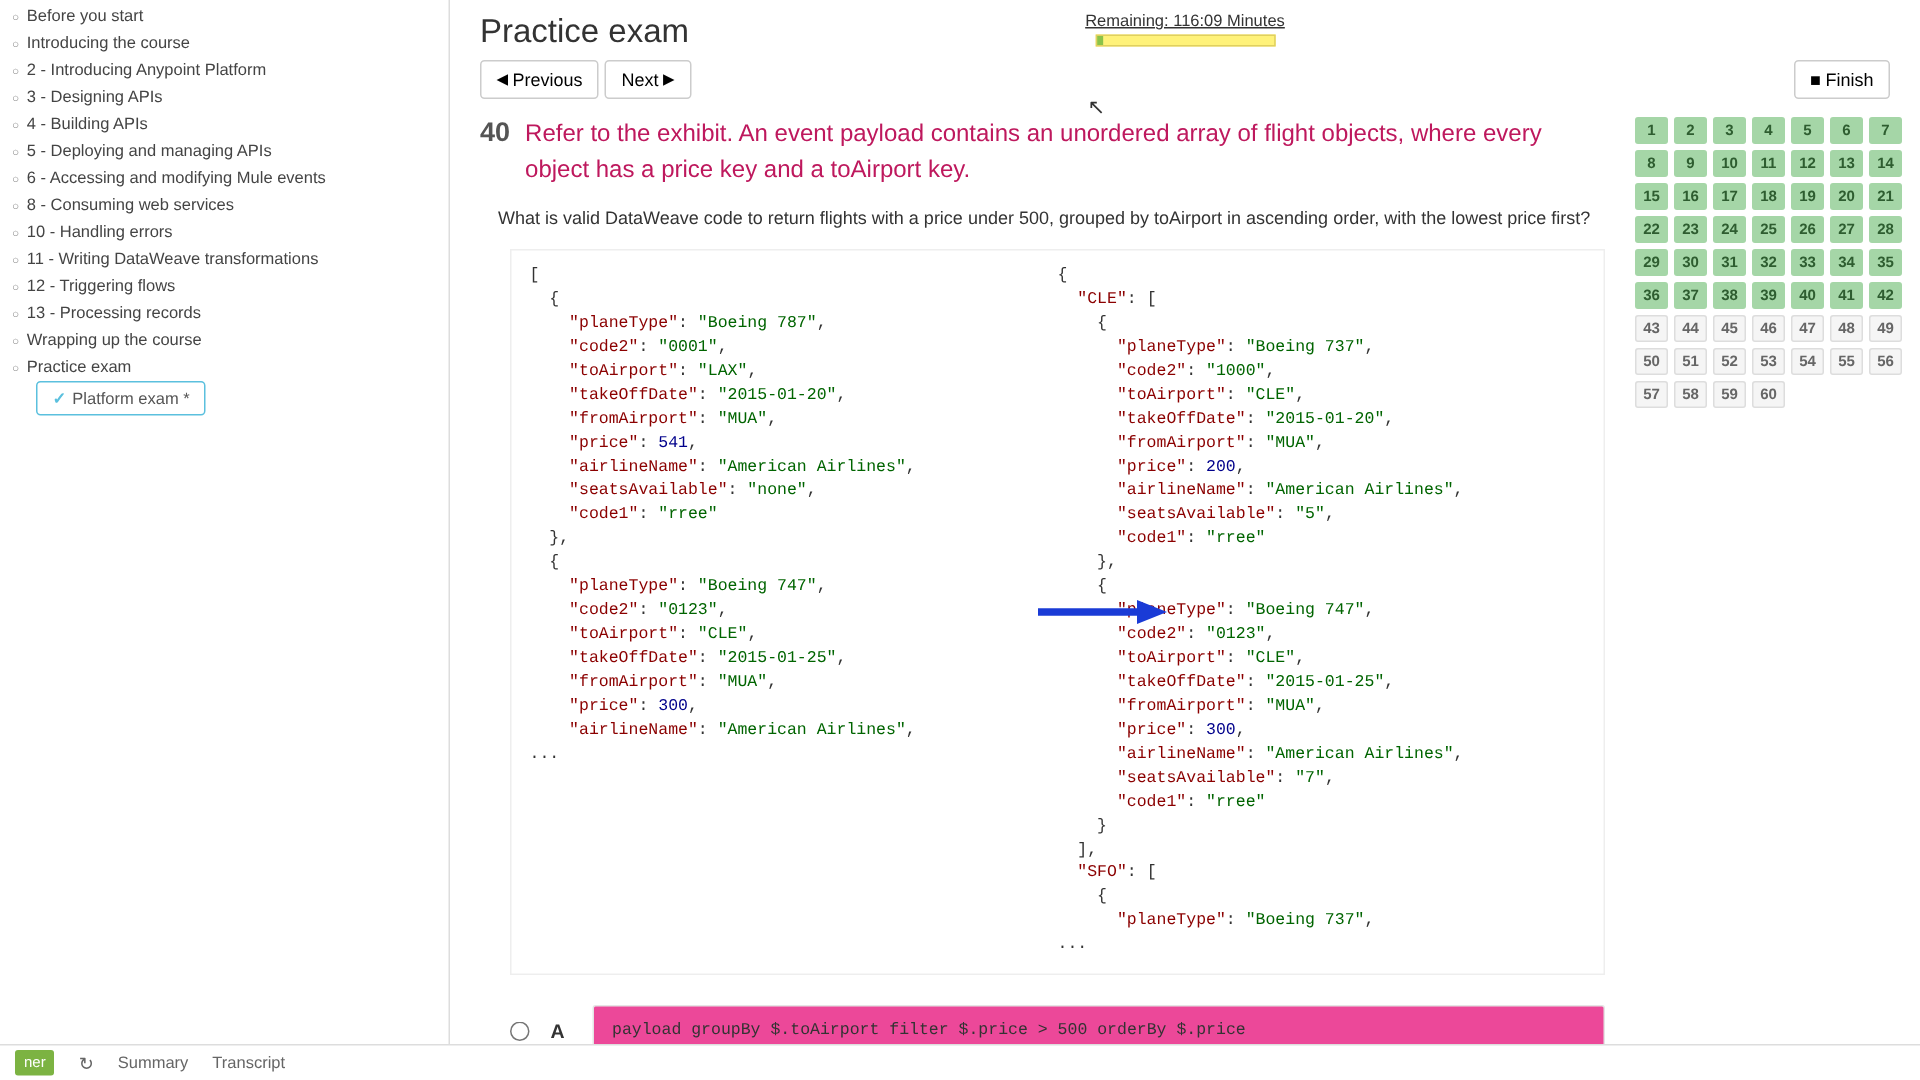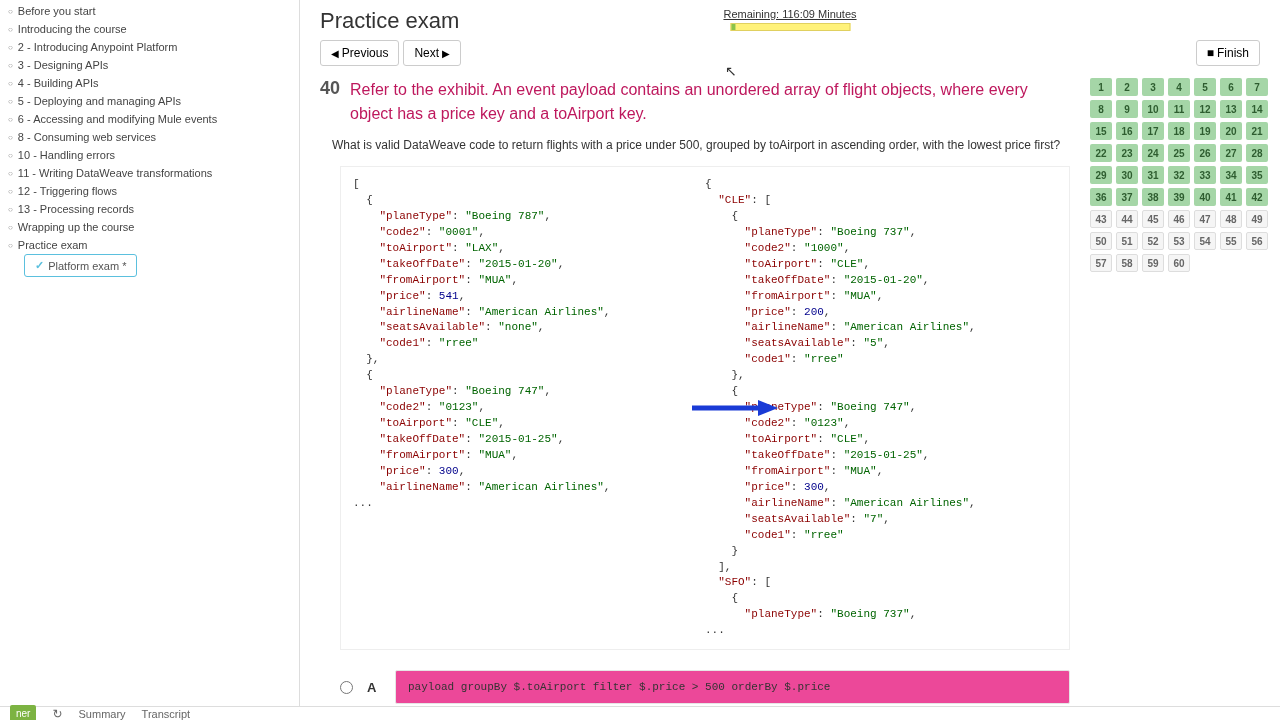--- a/index.html
+++ b/index.html
@@ -32,21 +32,21 @@
 .answers { margin-left: 20px; }
 .answer-row { display: flex; align-items: center; gap: 14px; margin-bottom: 18px; }
 .answer-row input[type=radio] { margin: 0; }
 .answer-letter { font-size: 13px; font-weight: bold; width: 14px; }
 .answer-code { flex: 1; font-family: 'Courier New', monospace; font-size: 11px; background: #ec4899; border: 1px solid #e5e5e5; padding: 10px 12px; border-radius: 2px; }
 .qnav { width: 170px; }
 .qnav-grid { display: grid; grid-template-columns: repeat(7, 22px); gap: 4px; }
 .qcell { width: 22px; height: 18px; font-size: 10px; font-weight: bold; display: flex; align-items: center; justify-content: center; border-radius: 2px; cursor: pointer; }
 .qcell.answered { background: #a5d6a7; color: #2e5d30; }
 .qcell.unanswered { background: #f5f5f5; border: 1px solid #ddd; color: #666; }
-.footer { position: fixed; bottom: 0; left: 0; right: 0; height: 14px; background: #fff; border-top: 1px solid #ddd; display: flex; align-items: center; padding: 0 10px; gap: 16px; font-size: 11px; }
+.footer { position: fixed; bottom: 0; left: 0; right: 0; height: 24px; background: #fff; border-top: 1px solid #ddd; display: flex; align-items: center; padding: 0 10px; gap: 16px; font-size: 11px; }
 .footer-badge { background: #7cb342; color: #fff; padding: 3px 6px; border-radius: 2px; font-size: 10px; }
 .footer-link { color: #666; cursor: pointer; }
 .footer-icon { font-size: 12px; color: #666; }
 .cursor-pointer { position: absolute; left: 425px; top: 63px; font-size: 14px; pointer-events: none; }
 .k { color: #8b0000; }
 .s { color: #006400; }
 .n { color: #00008b; }
 </style>
 </head>
 <body>

